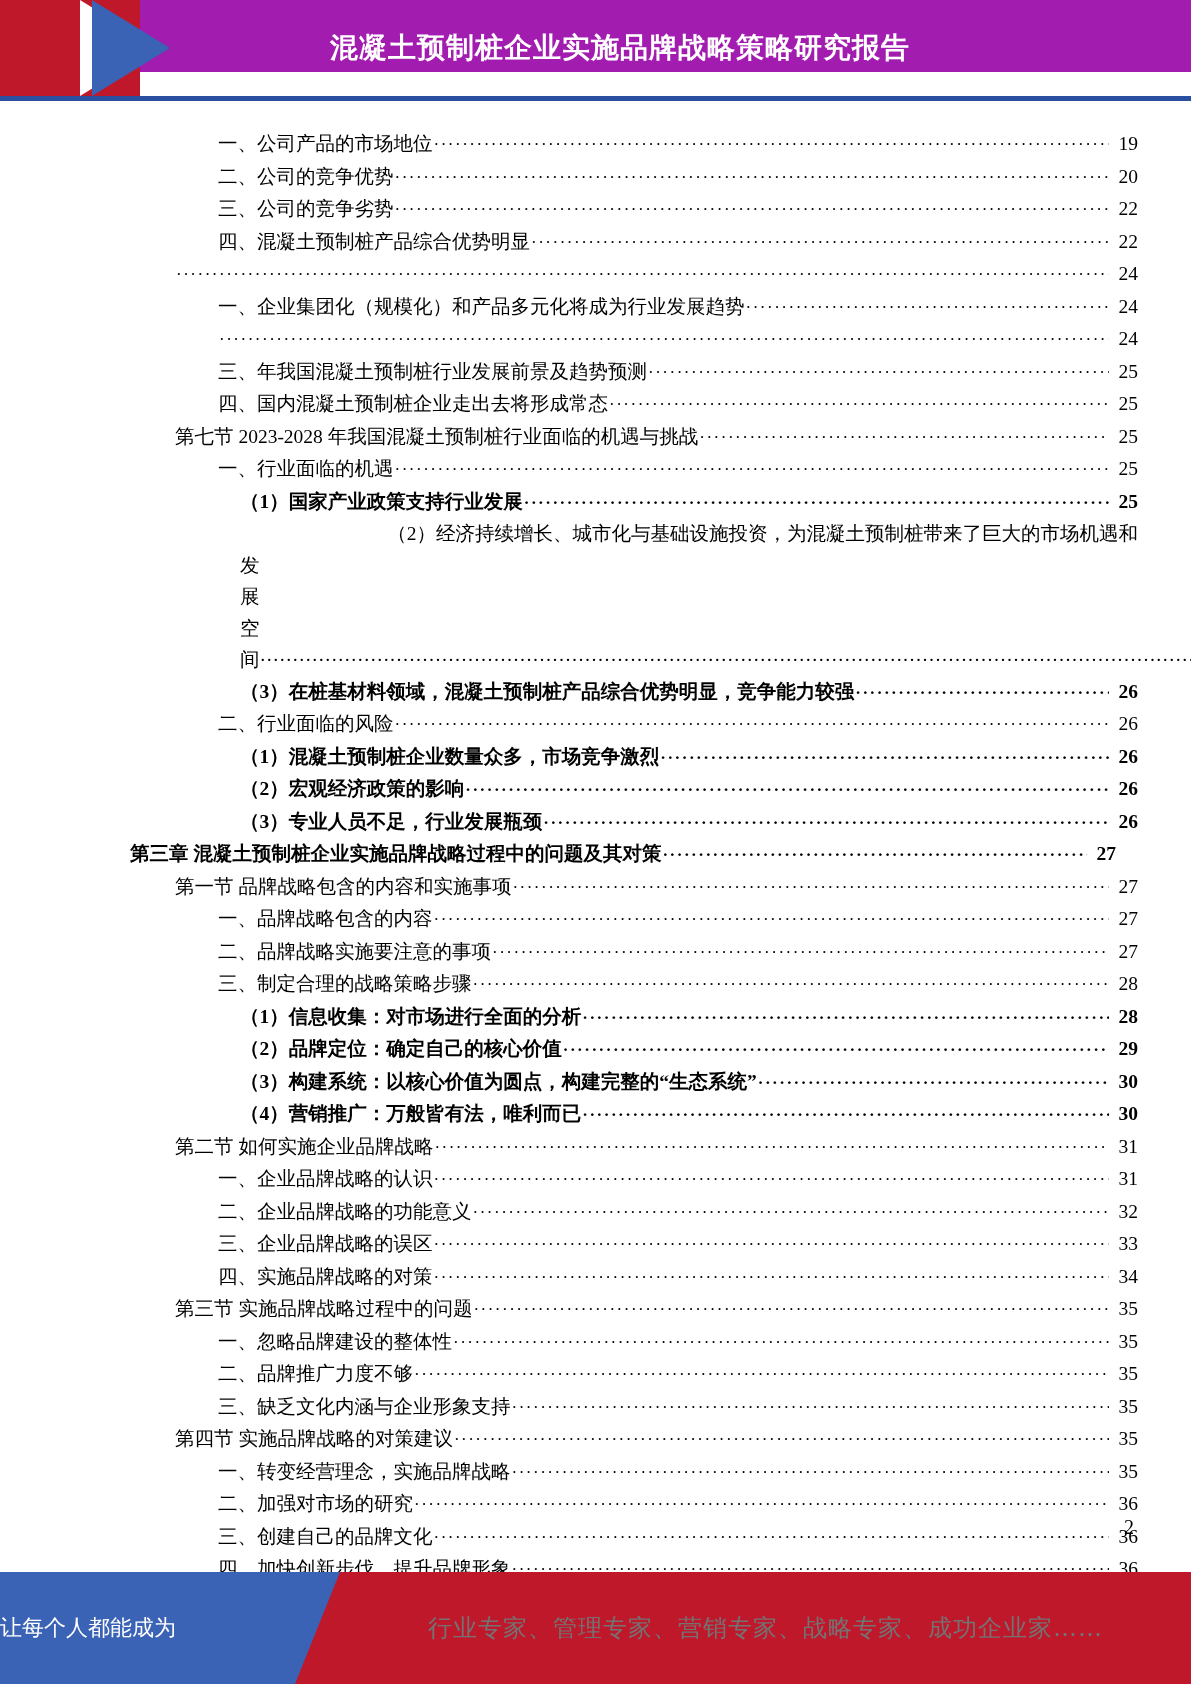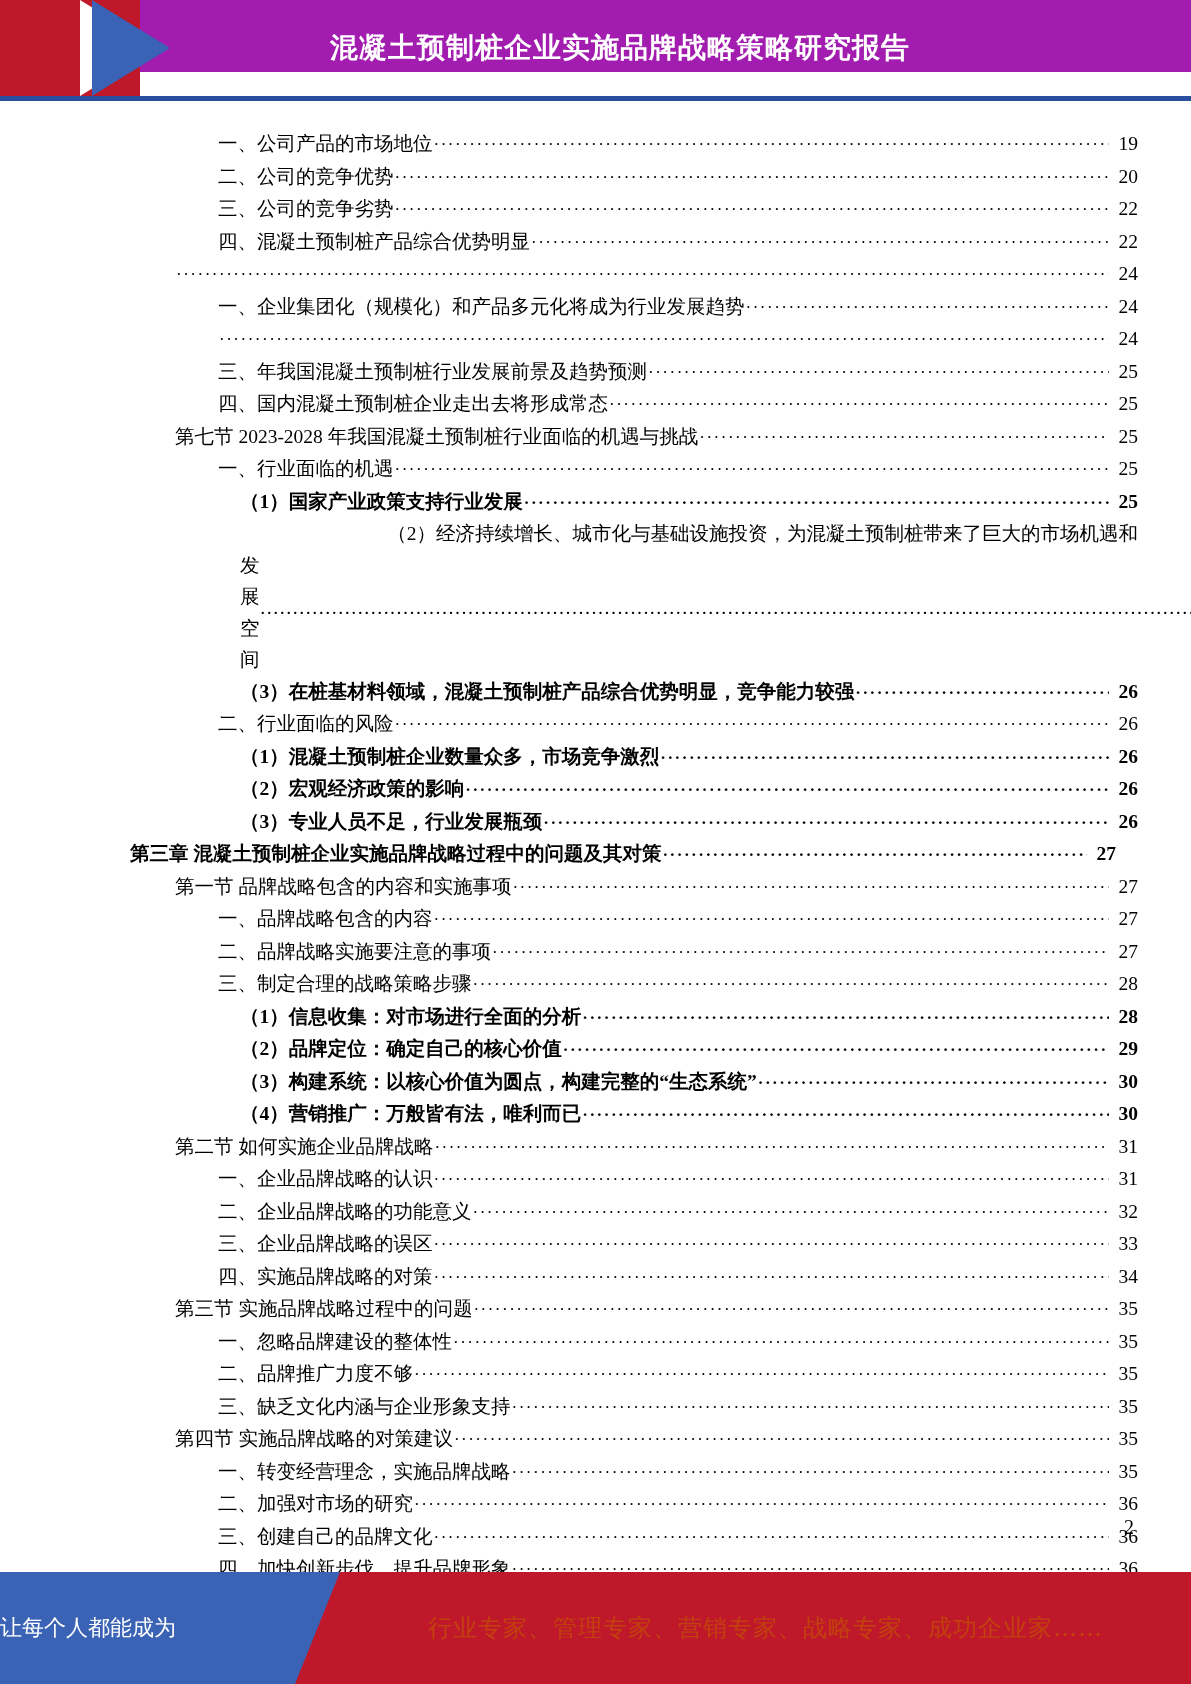--- a/index.html
+++ b/index.html
@@ -115,21 +115,21 @@
   .lvl-item    { margin-left: 218px; padding-right: 53px; }
   .lvl-sub     { margin-left: 240px; padding-right: 53px; font-weight: bold; }
 
   .wrap-row {
     margin-left: 240px;
     padding-right: 53px;
     font-size: 19.5px;
     line-height: 31.5px;
   }
   .wrap-row .first-line { display: block; text-align: right; }
-  .wrap-row .second-line { display: flex; align-items: center; }
+  .wrap-row .second-line { display: flex; align-items: flex-end; }
 
   .pagenum {
     position: absolute;
     top: 1516px;
     right: 57px;
     font-size: 20px;
     color: #000;
     font-family: "Liberation Serif", serif;
   }
 
@@ -174,21 +174,21 @@
     font-size: 22px;
     font-family: "DejaVu Sans", "Liberation Sans", sans-serif;
   }
   .footer-right-text {
     position: absolute;
     left: 340px; bottom: 0;
     width: 851px;
     height: 112px;
     line-height: 112px;
     text-align: center;
-    color: #c2410c;
+    color: #737373;
     font-size: 24px;
     font-family: "DejaVu Sans", "Liberation Sans", sans-serif;
     letter-spacing: 1px;
   }
 </style>
 </head>
 <body>
 
 <div class="header">
   <div class="header-red"></div>

